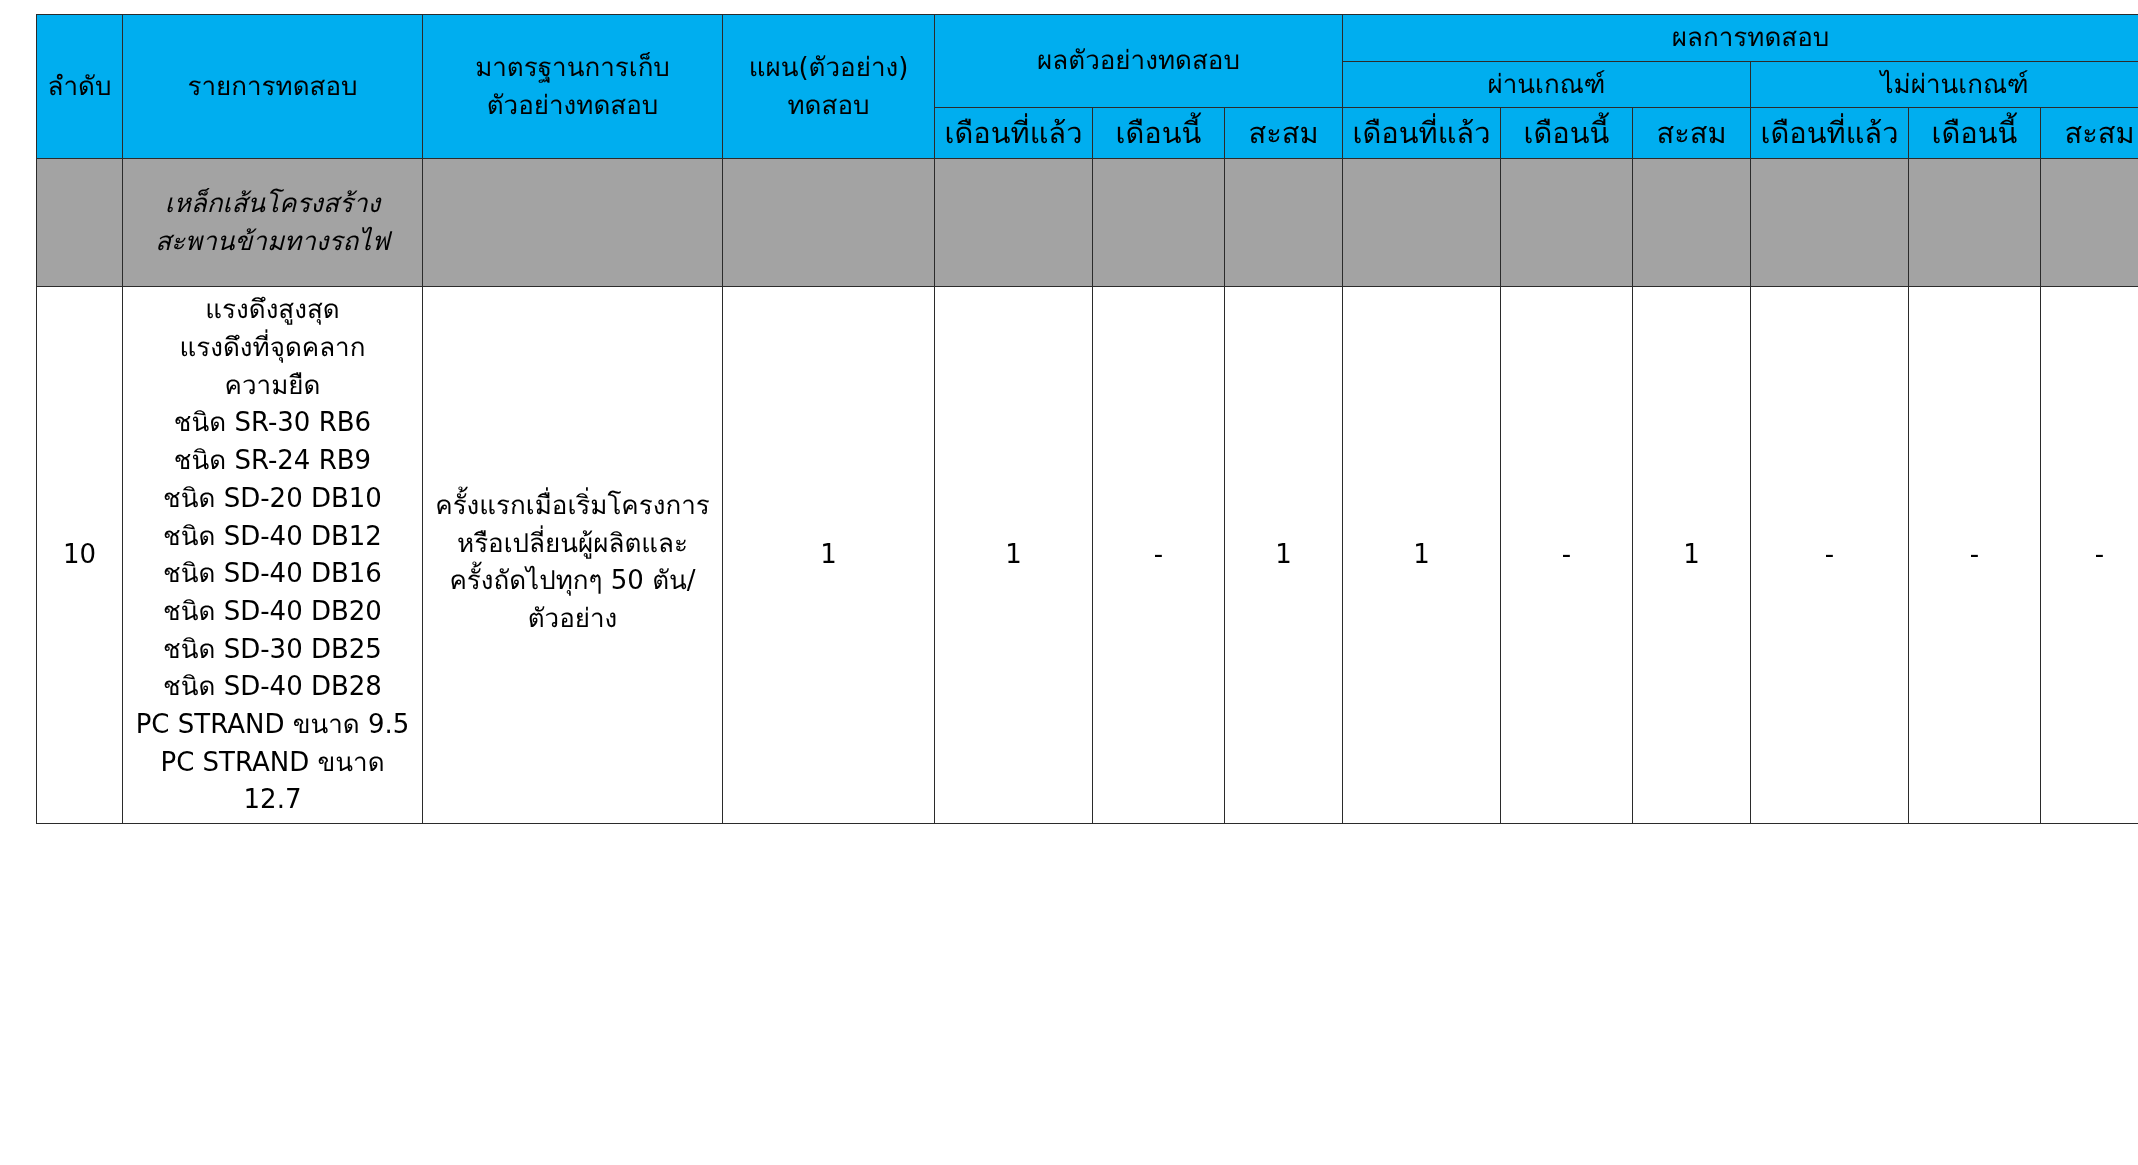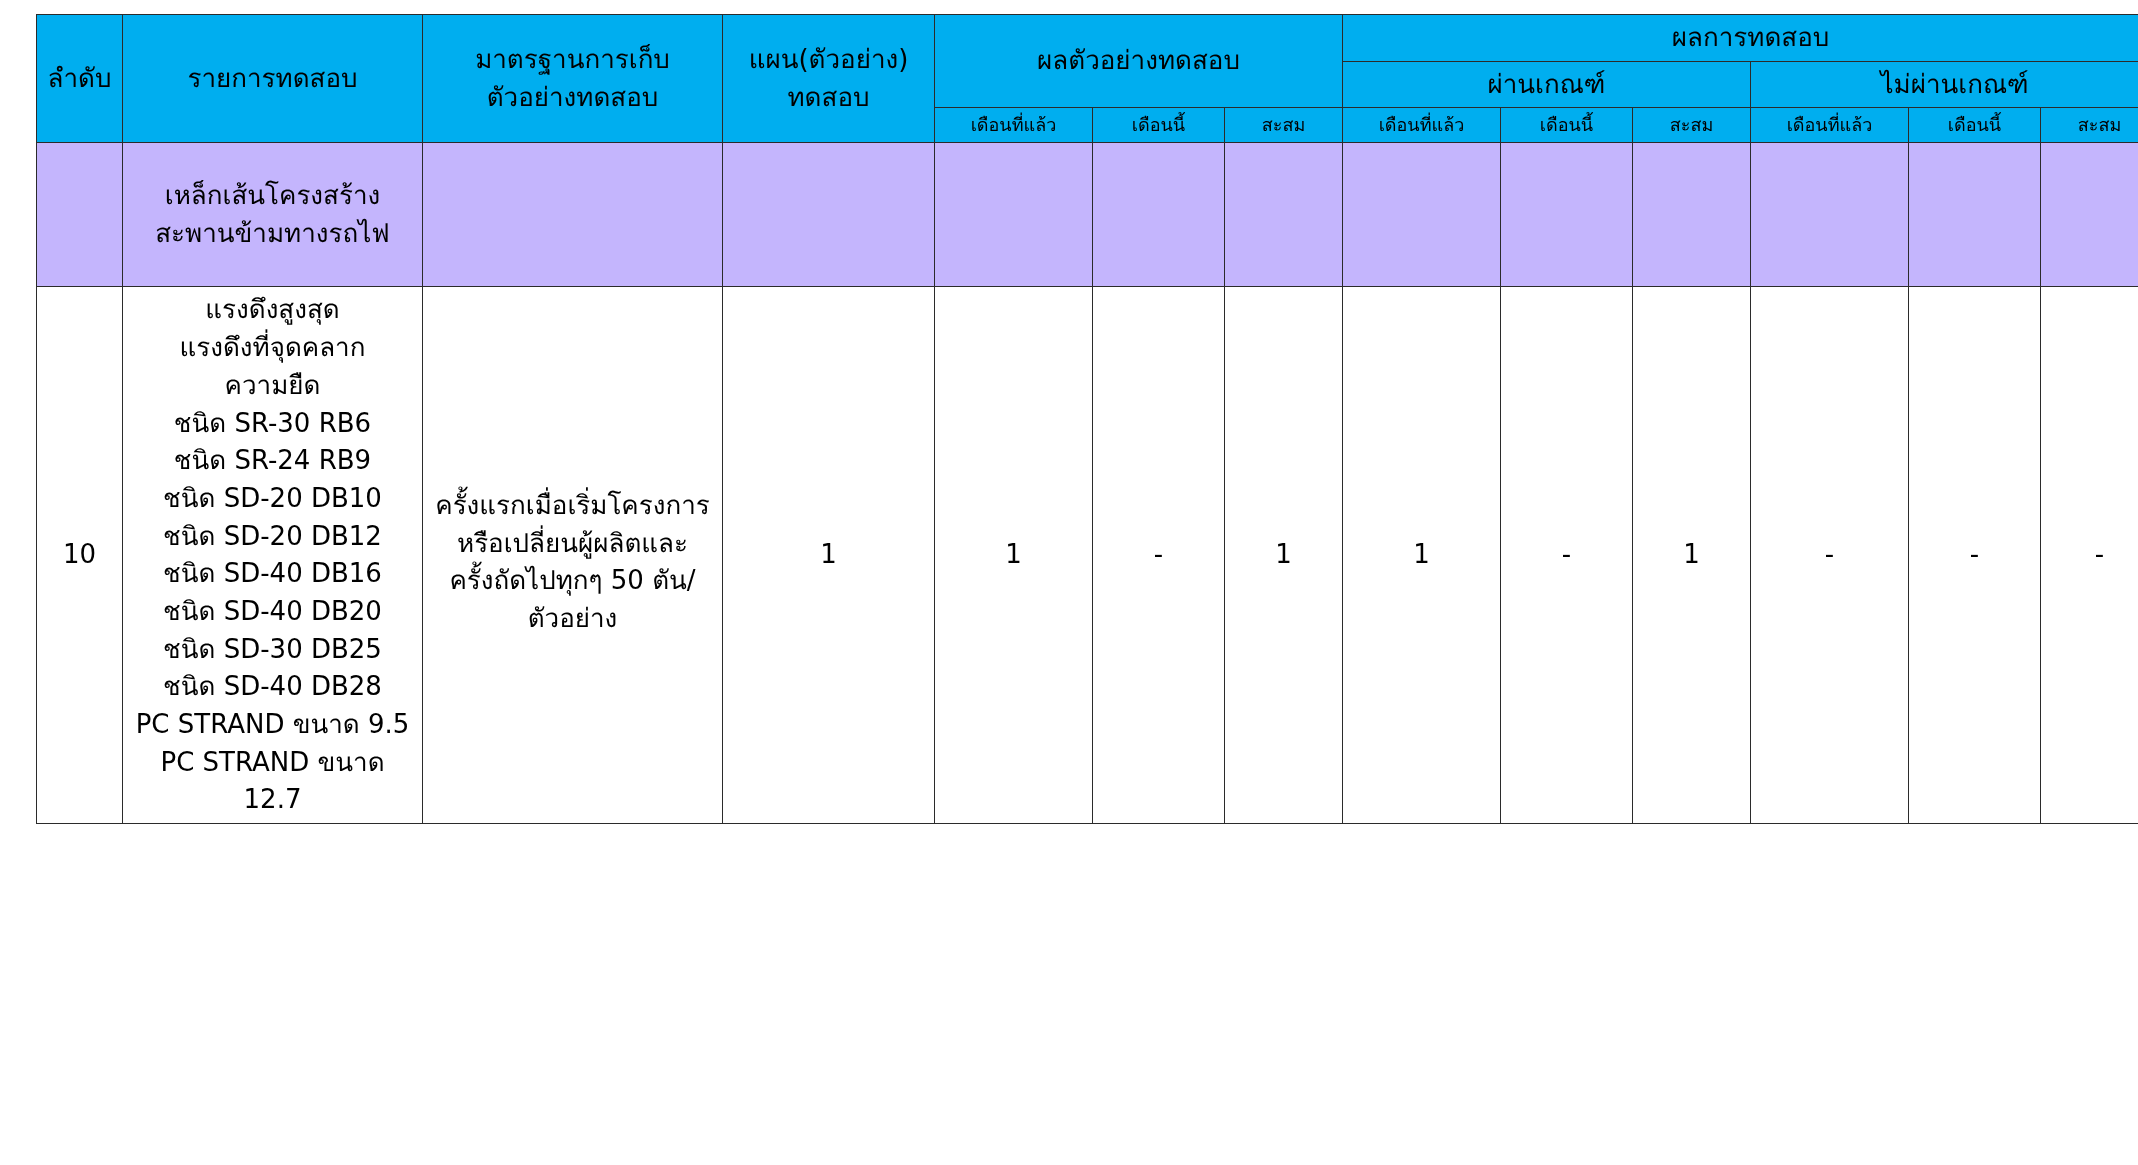--- a/index.html
+++ b/index.html
@@ -38,40 +38,41 @@
     word-wrap: break-word;
   }
   thead th {
     background: #00AEEF;
     color: #000000;
     font-weight: normal;
     font-size: 26px;
     padding: 8px 6px;
   }
   thead th.small {
-    font-size: 18px;
+    font-size: 29px;
   }
   
   col.c-seq      { width: 86px; }
   col.c-item     { width: 300px; }
   col.c-std      { width: 300px; }
   col.c-plan     { width: 212px; }
   col.c-s1       { width: 158px; }
   col.c-s2       { width: 132px; }
   col.c-s3       { width: 118px; }
   col.c-p1       { width: 158px; }
   col.c-p2       { width: 132px; }
   col.c-p3       { width: 118px; }
   col.c-f1       { width: 158px; }
   col.c-f2       { width: 132px; }
   col.c-f3       { width: 118px; }
 
   tr.group-row td {
-    background: #c4b5fd;
-    height: 144px;
+    background: #a3a3a3;
+    height: 128px;
+    font-style: italic;
   }
   td.item-group {
     font-size: 26px;
     line-height: 1.5;
     padding: 10px 8px;
   }
   td.item-list {
     text-align: left;
     padding: 8px 0 8px 14px;
     font-size: 26px;
@@ -163,21 +164,21 @@
       </tr>
       <tr>
         <td class="num">10</td>
         <td class="item-list">
           <span class="line">แรงดึงสูงสุด</span>
           <span class="line">แรงดึงที่จุดคลาก</span>
           <span class="line">ความยืด</span>
           <span class="line">ชนิด SR-30 RB6</span>
           <span class="line">ชนิด SR-24 RB9</span>
           <span class="line">ชนิด SD-20 DB10</span>
-          <span class="line">ชนิด SD-20 DB12</span>
+          <span class="line">ชนิด SD-40 DB12</span>
           <span class="line">ชนิด SD-40 DB16</span>
           <span class="line">ชนิด SD-40 DB20</span>
           <span class="line">ชนิด SD-30 DB25</span>
           <span class="line">ชนิด SD-40 DB28</span>
           <span class="line">PC STRAND ขนาด 9.5</span>
           <span class="line">PC STRAND ขนาด</span>
           <span class="line">12.7</span>
         </td>
         <td class="std-cell">
           <span style="display: block; margin-top: 14px;">ครั้งแรกเมื่อเริ่มโครงการ</span>

